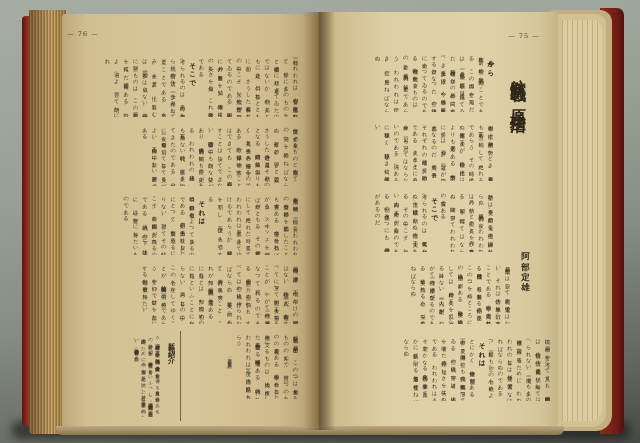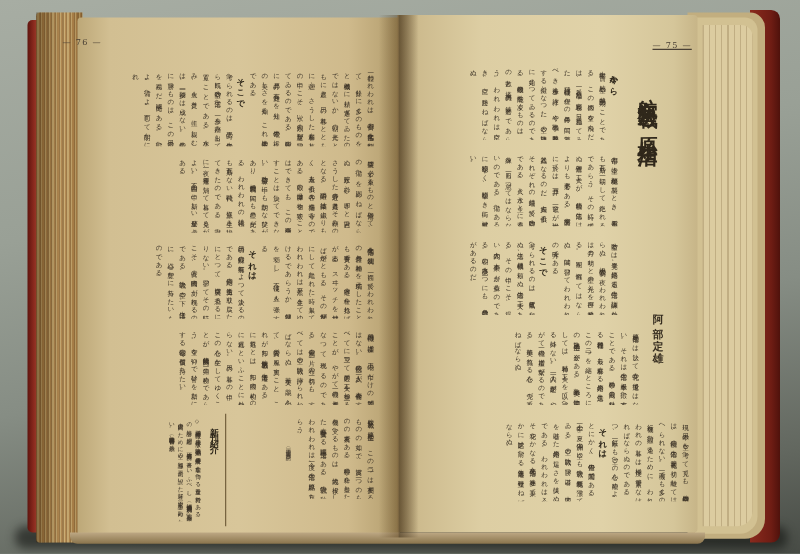--- a/index.html
+++ b/index.html
@@ -33,41 +33,41 @@
   .page-left{left:40px;width:258px;border-radius:3px 0 0 3px;
              background:linear-gradient(90deg,#bda878 0%,#d2bf92 10%,#d8c69a 50%,#cfba8c 84%,#b29c6c 100%);}
   .page-right{left:296px;top:4px;height:414px;width:240px;border-radius:0 3px 3px 0;
               background:linear-gradient(90deg,#ab9468 0%,#cdbb8e 7%,#ddcea3 28%,#e0d2a8 68%,#d5c69a 92%,#c7b588 100%);}
   .gutter{position:absolute;left:281px;top:4px;width:32px;height:418px;z-index:3;
           background:linear-gradient(90deg,rgba(70,45,10,0) 0%,rgba(70,45,10,.38) 48%,rgba(40,25,5,.5) 52%,rgba(70,45,10,0) 100%);}
   .bottom-edge{position:absolute;left:34px;top:418px;width:508px;height:9px;z-index:2;
                background:linear-gradient(180deg,#bda884,#8a744c);border-radius:0 0 6px 6px;}
 
   
-  .pageno{position:absolute;z-index:5;font-size:6.5px;color:#4a4034;text-align:left;letter-spacing:1px;}
+  .pageno{position:absolute;z-index:5;font-size:6.5px;color:#4a4034;text-align:center;letter-spacing:1px;}
   .band{position:absolute;z-index:5;writing-mode:vertical-rl;text-orientation:upright;overflow:hidden;
         font-size:5.2px;line-height:9.4px;letter-spacing:0.5px;color:#3b3226;text-align:justify;}
   .seg-h{display:block;font-weight:700;font-size:6.6px;letter-spacing:1px;padding-inline-start:3px;color:#2c2519;}
   .seg-sign{display:block;font-size:4.3px;padding-inline-start:24px;color:#4a4034;}
 
   
   .article-title{position:absolute;left:476px;top:58px;width:30px;height:172px;z-index:5;
                  writing-mode:vertical-rl;text-orientation:upright;font-size:16px;font-weight:700;
                  letter-spacing:2.5px;color:#30281b;}
   .article-author{position:absolute;left:492px;top:237px;width:18px;height:86px;z-index:5;
                   writing-mode:vertical-rl;text-orientation:upright;font-size:8.5px;font-weight:600;
                   letter-spacing:10px;color:#352c1f;}
 
   
   .rb1{left:318px;top:44px;width:155px;height:60px;}
   .rb2{left:318px;top:113px;width:155px;height:60px;}
   .rb3{left:318px;top:182px;width:155px;height:62px;}
   .rb4{left:318px;top:254px;width:172px;height:62px;}
   .rb5{left:318px;top:327px;width:212px;height:66px;}
-  .pageno-right{left:500px;top:24px;width:60px;text-decoration:underline;}
+  .pageno-right{left:472px;top:24px;width:60px;}
 
   
   .lb1{left:48px;top:47px;width:230px;height:62px;}
   .lb2{left:48px;top:116px;width:230px;height:62px;}
   .lb3{left:48px;top:185px;width:230px;height:62px;}
   .lb4{left:48px;top:254px;width:230px;height:62px;}
   .lb5{left:164px;top:323px;width:114px;height:68px;}
   .pageno-left{left:28px;top:22px;width:66px;}
 
   

